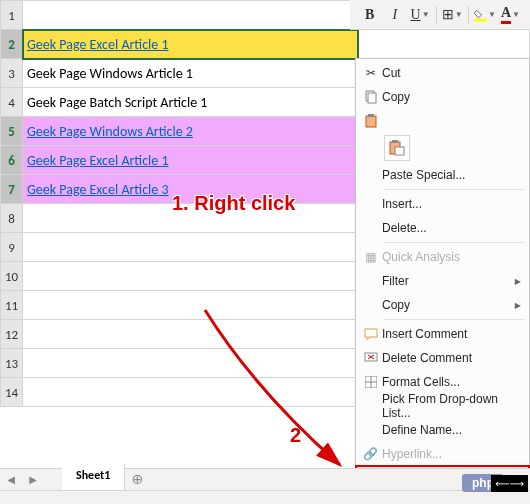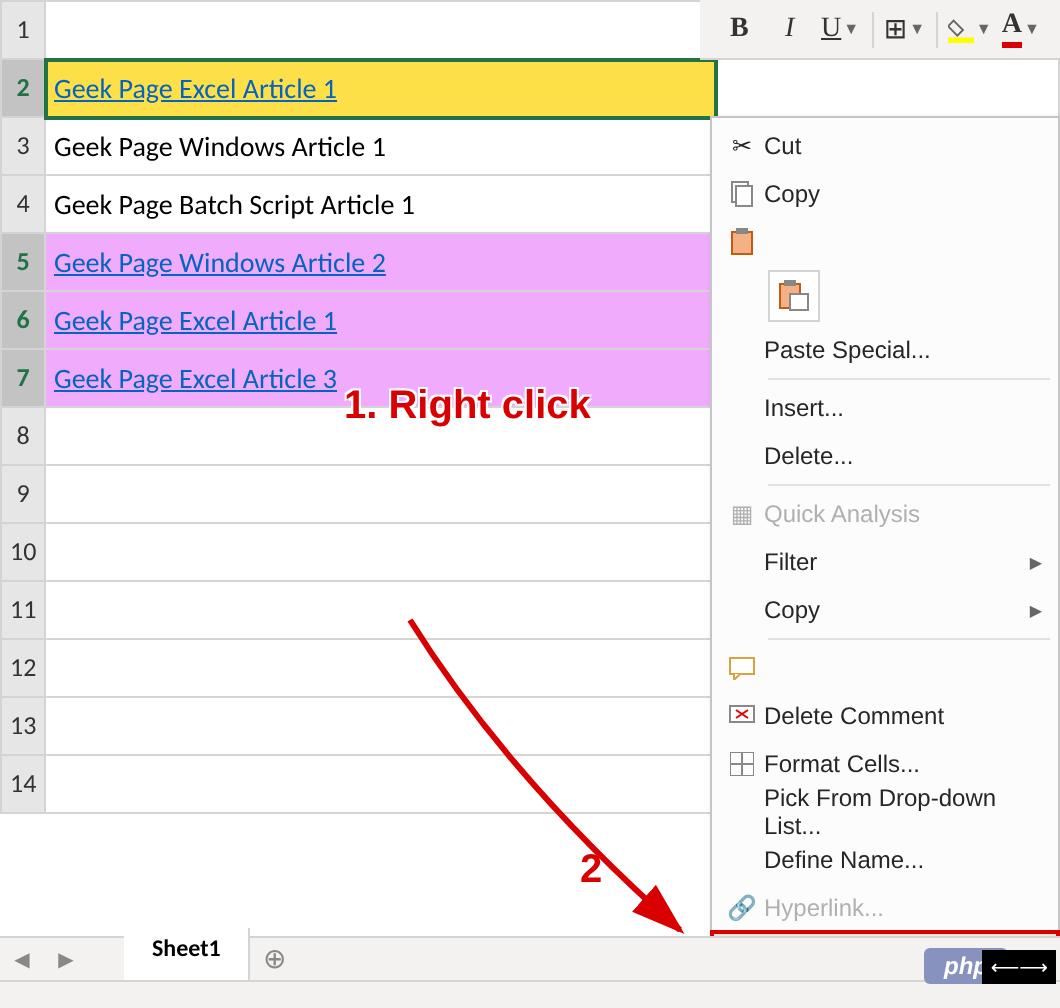--- a/index.html
+++ b/index.html
@@ -37,21 +37,21 @@
 .paste-opts { padding: 2px 0 2px 28px; }
 .paste-btn { width: 26px; height: 26px; border: 1px solid #d4d4d4; background: #fff; display: inline-flex; align-items: center; justify-content: center; font-size: 12px; }
 
 .tabs { position: absolute; bottom: 14px; left: 0; right: 0; height: 22px; background: #f3f2f1; border-top: 1px solid #d4d4d4; display: flex; align-items: center; font-size: 12px; }
 .tab-nav { width: 22px; text-align: center; color: #888; font-size: 10px; }
 .tab { padding: 0 14px; height: 32px; line-height: 22px; border-right: 1px solid #d4d4d4; }
 .tab.active { background: #fff; border-bottom: 2px solid #217346; font-weight: bold; }
 .tab-add { width: 24px; text-align: center; color: #888; font-size: 14px; }
 
 .hscroll { position: absolute; bottom: 0; left: 0; right: 0; height: 14px; background: #f3f2f1; border-top: 1px solid #d4d4d4; }
-.badge { position: absolute; bottom: 12px; right: 26px; background: #8892bf; color: #fff; font-size: 12px; font-weight: bold; padding: 2px 10px; border-radius: 3px; font-style: italic; font-family: Arial; }
+.badge { position: absolute; bottom: 12px; right: 26px; background: #8892bf; color: #fff; font-size: 12px; font-weight: bold; padding: 2px 10px; border-radius: 3px; font-family: Arial; }
 .jump { position: absolute; bottom: 12px; right: 2px; background: #000; color: #fff; font-size: 10px; padding: 2px 4px; }
 </style>
 </head>
 <body>
 
 <div class="sheet">
 <table>
 <colgroup>
         <col style="width:22px">
         <col class="colB">
@@ -228,20 +228,21 @@
       <span class="cm-arrow">▶</span>
     </div>
   <div class="cm-sep"></div>
   <div class="cm-item">
       <span class="cm-icon">
         <svg width="14" height="12">
           <rect x="1" y="1" width="12" height="8" fill="#fff" stroke="#d8a33e"></rect>
           <path d="M3 9 L3 12 L6 9" fill="#fff" stroke="#d8a33e"></path>
         </svg>
       </span>
+      <span class="cm-label">Insert Comment</span>
     </div>
   <div class="cm-item">
       <span class="cm-icon">
         <svg width="14" height="12">
           <rect x="1" y="1" width="12" height="8" fill="#fff" stroke="#888"></rect>
           <path d="M4 3 L10 7 M10 3 L4 7" stroke="#d00"></path>
         </svg>
       </span>
       <span class="cm-label">Delete Comment</span>
     </div>

